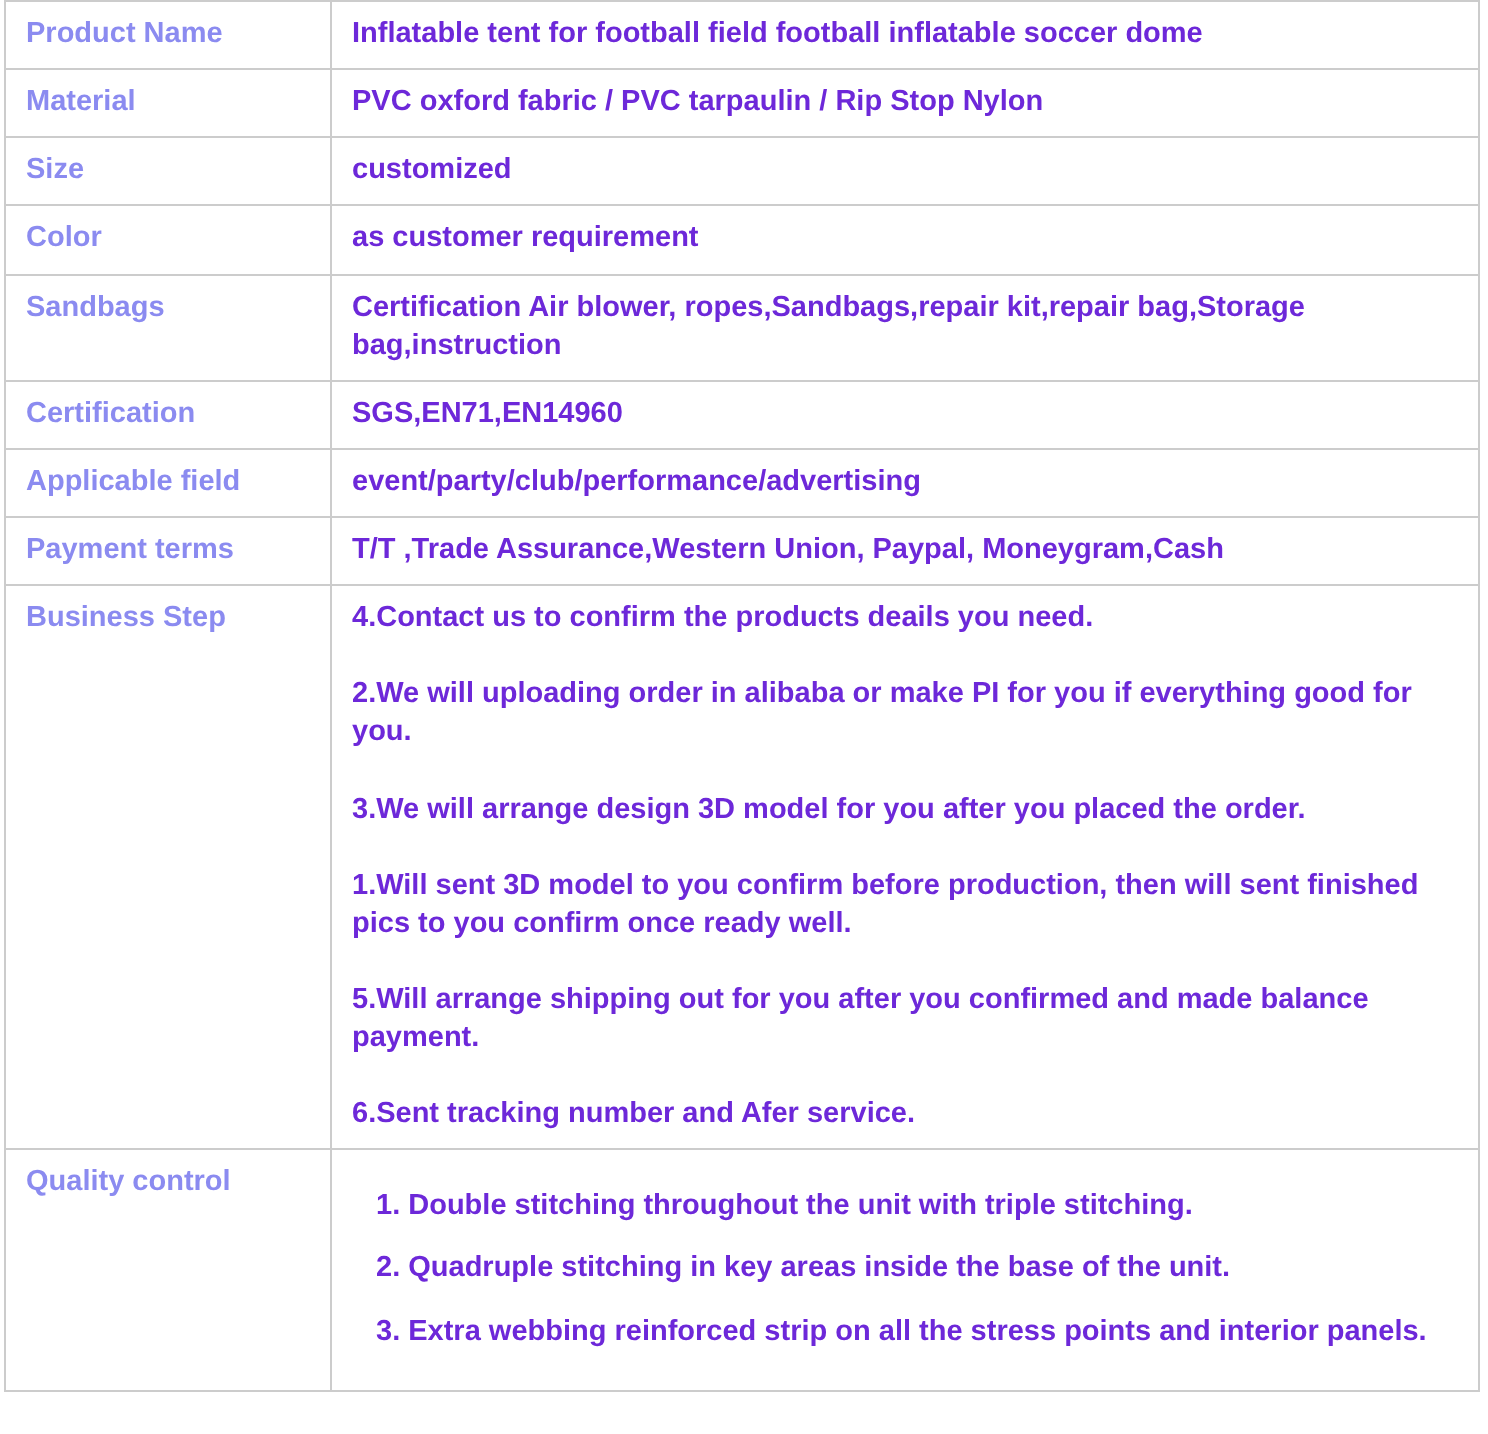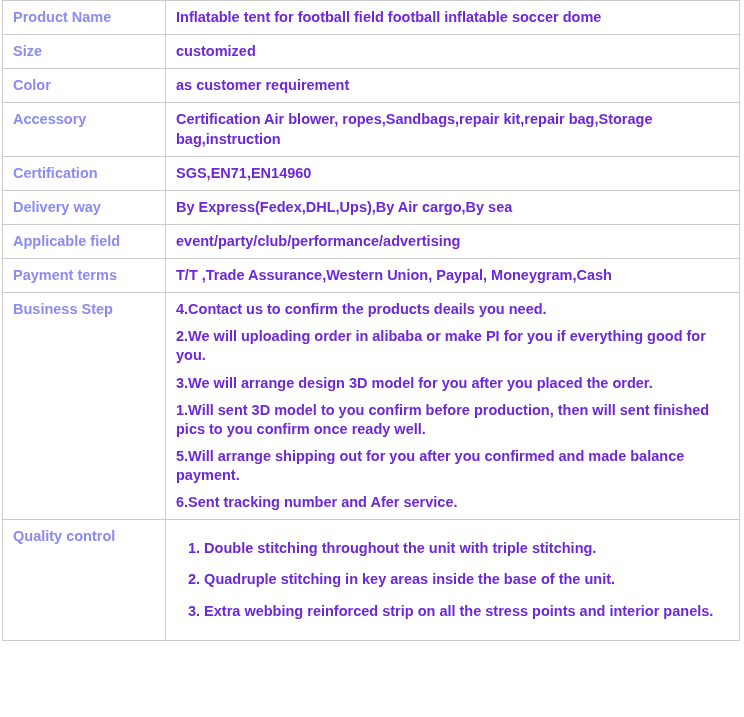--- a/index.html
+++ b/index.html
@@ -33,54 +33,54 @@
     color: #8b8bf0;
     white-space: nowrap;
   }
   .value-cell {
     color: #6d28d9;
   }
   .para {
     margin: 0;
   }
   .para + .para {
-    margin-top: 8px;
+    margin-top: 19px;
   }
   .line {
     margin: 12px;
   }
 </style>
 </head>
 <body>
 
 <table class="spec-table">
   <tbody>
     <tr>
       <td class="label-cell">Product Name</td>
       <td class="value-cell">Inflatable tent for football field football inflatable soccer dome</td>
     </tr>
     <tr>
+      <td class="label-cell">Material</td>
+      <td class="value-cell">PVC oxford fabric / PVC tarpaulin / Rip Stop Nylon</td>
+    </tr>
+    <tr>
       <td class="label-cell">Size</td>
       <td class="value-cell">customized</td>
     </tr>
     <tr>
       <td class="label-cell">Color</td>
       <td class="value-cell">as customer requirement</td>
     </tr>
     <tr>
-      <td class="label-cell">Accessory</td>
+      <td class="label-cell">Sandbags</td>
       <td class="value-cell">Certification Air blower, ropes,Sandbags,repair kit,repair bag,Storage bag,instruction</td>
     </tr>
     <tr>
       <td class="label-cell">Certification</td>
       <td class="value-cell">SGS,EN71,EN14960</td>
-    </tr>
-    <tr>
-      <td class="label-cell">Delivery way</td>
-      <td class="value-cell">By Express(Fedex,DHL,Ups),By Air cargo,By sea</td>
     </tr>
     <tr>
       <td class="label-cell">Applicable field</td>
       <td class="value-cell">event/party/club/performance/advertising</td>
     </tr>
     <tr>
       <td class="label-cell">Payment terms</td>
       <td class="value-cell">T/T ,Trade Assurance,Western Union, Paypal, Moneygram,Cash</td>
     </tr>
     <tr>

